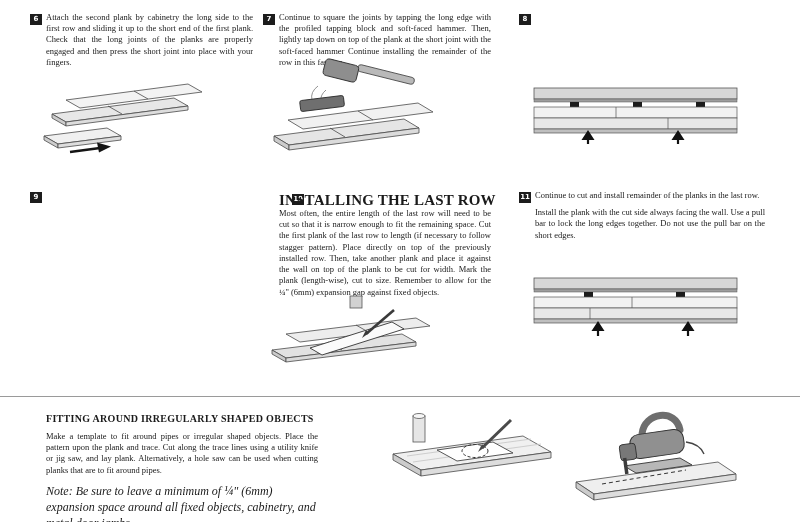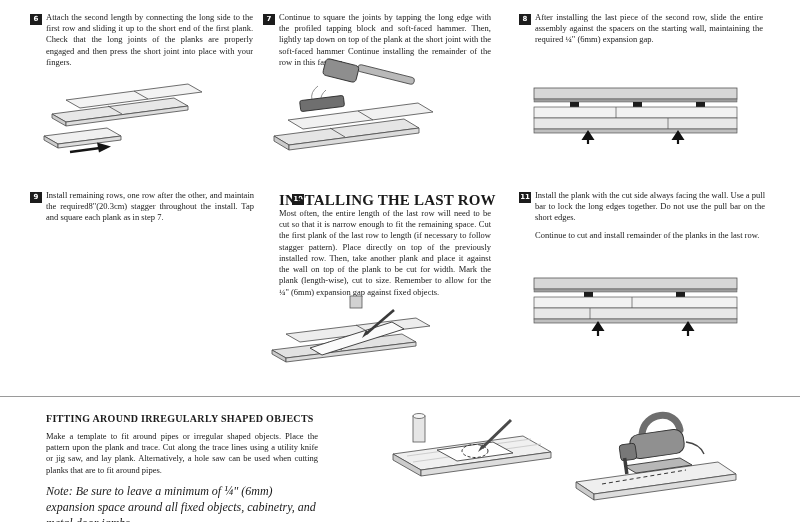--- a/index.html
+++ b/index.html
@@ -31,21 +31,21 @@
     position:absolute;left:0;top:396px;width:800px;height:0;
     border-top:1px solid #9a9a9a;
   }
 </style>
 </head>
 <body>
 
 <div class="page">
 
   <span class="badge" style="left:30px;top:14px;">6</span>
-  <div class="txt" style="left:46px;top:12px;width:207px;">Attach the second length by connecting the long side to the first row and sliding it up to the short end of the first plank. Check that the long joints of the planks are properly engaged and then press the short joint into place with your fingers.</div>
+  <div class="txt" style="left:46px;top:12px;width:207px;">Attach the second plank by cabinetry the long side to the first row and sliding it up to the short end of the first plank. Check that the long joints of the planks are properly engaged and then press the short joint into place with your fingers.</div>
   <div class="illus" style="left:36px;top:70px;width:175px;height:88px;">
     <svg viewBox="0 0 175 88">
       <g fill="#f3f3f3" stroke="#4a4a4a" stroke-width="0.8" stroke-linejoin="round">
         <polygon points="30,30 152,14 166,22 44,38"></polygon>
         <line x1="98" y1="21" x2="112" y2="29"></line>
         <polygon points="16,44 138,28 152,36 30,52" fill="#e7e7e7"></polygon>
         <line x1="72" y1="36" x2="86" y2="44"></line>
         <polygon points="16,44 30,52 30,56 16,48" fill="#cdcdcd"></polygon>
         <polygon points="30,52 152,36 152,40 30,56" fill="#dddddd"></polygon>
         <polygon points="8,66 71,58 85,66 22,74" fill="#f0f0f0"></polygon>
@@ -70,21 +70,20 @@
         <line x1="92" y1="53" x2="107" y2="62"></line>
         <polygon points="8,78 138,61 153,70 23,87" fill="#e5e5e5"></polygon>
         <line x1="64" y1="70" x2="79" y2="79"></line>
         <polygon points="8,78 23,87 23,92 8,83" fill="#cbcbcb"></polygon>
         <polygon points="23,87 153,70 153,75 23,92" fill="#dbdbdb"></polygon>
       </g>
     </svg>
   </div>
 
   <span class="badge" style="left:519px;top:14px;">8</span>
-  <div class="txt" style="left:535px;top:12px;width:228px;">After installing the last piece of the second row, slide the entire assembly against the spacers on the starting wall, maintaining the required ¼" (6mm) expansion gap.</div>
   <div class="illus" style="left:528px;top:84px;width:215px;height:62px;">
     <svg viewBox="0 0 215 62">
       <rect x="6" y="4" width="203" height="11" fill="#d7d7d7" stroke="#555" stroke-width="0.8"></rect>
       <rect x="6" y="15" width="203" height="3" fill="#9d9d9d" stroke="#555" stroke-width="0.5"></rect>
       <rect x="42" y="18" width="9" height="5" fill="#1c1c1c"></rect>
       <rect x="105" y="18" width="9" height="5" fill="#1c1c1c"></rect>
       <rect x="168" y="18" width="9" height="5" fill="#1c1c1c"></rect>
       <g fill="#f2f2f2" stroke="#555" stroke-width="0.7">
         <rect x="6" y="23" width="203" height="11"></rect>
         <line x1="88" y1="23" x2="88" y2="34"></line>
@@ -95,21 +94,20 @@
       <g stroke="#111" stroke-width="2.2" fill="#111">
         <line x1="60" y1="60" x2="60" y2="53"></line>
         <polygon points="60,48 55.5,55 64.5,55"></polygon>
         <line x1="150" y1="60" x2="150" y2="53"></line>
         <polygon points="150,48 145.5,55 154.5,55"></polygon>
       </g>
     </svg>
   </div>
 
   <span class="badge" style="left:30px;top:192px;">9</span>
-  <div class="txt" style="left:46px;top:190px;width:208px;">Install remaining rows, one row after the other, and maintain the required8"(20.3cm) stagger throughout the install. Tap and square each plank as in step 7.</div>
 
   <span class="badge" style="left:263px;top:194px;margin-left:29px;">10</span>
   <div class="step-heading" style="left:279px;top:192px;">INSTALLING THE LAST ROW</div>
   <div class="txt" style="left:279px;top:208px;width:212px;">Most often, the entire length of the last row will need to be cut so that it is narrow enough to fit the remaining space. Cut the first plank of the last row to length (if necessary to follow stagger pattern). Place directly on top of the previously installed row. Then, take another plank and place it against the wall on top of the plank to be cut for width. Mark the plank (length-wise), cut to size. Remember to allow for the ¼" (6mm) expansion gap against fixed objects.</div>
   <div class="illus" style="left:266px;top:292px;width:180px;height:92px;">
     <svg viewBox="0 0 180 92">
       <rect x="84" y="4" width="12" height="12" fill="#d2d2d2" stroke="#555" stroke-width="0.8"></rect>
       <g fill="#ededed" stroke="#4a4a4a" stroke-width="0.8" stroke-linejoin="round">
         <polygon points="20,42 150,26 164,34 34,50"></polygon>
         <line x1="90" y1="33" x2="104" y2="41"></line>
@@ -119,22 +117,22 @@
         <polygon points="20,66 150,50 150,54 20,70" fill="#dadada"></polygon>
       </g>
       <polygon points="44,56 126,30 138,37 56,63" fill="#fbfbfb" stroke="#333" stroke-width="0.9"></polygon>
       <line x1="100" y1="42" x2="128" y2="18" stroke="#3a3a3a" stroke-width="2.6"></line>
       <polygon points="96,46 103,41 100,38" fill="#3a3a3a"></polygon>
     </svg>
   </div>
 
   <span class="badge" style="left:519px;top:192px;">11</span>
   <div class="txt" style="left:535px;top:190px;width:230px;">
+    <p>Continue to cut and install remainder of the planks in the last row.</p>
     <p>Install the plank with the cut side always facing the wall. Use a pull bar to lock the long edges together. Do not use the pull bar on the short edges.</p>
-    <p>Continue to cut and install remainder of the planks in the last row.</p>
   </div>
   <div class="illus" style="left:528px;top:272px;width:215px;height:66px;">
     <svg viewBox="0 0 215 66">
       <rect x="6" y="6" width="203" height="11" fill="#d7d7d7" stroke="#555" stroke-width="0.8"></rect>
       <rect x="6" y="17" width="203" height="3" fill="#9d9d9d" stroke="#555" stroke-width="0.5"></rect>
       <rect x="56" y="20" width="9" height="5" fill="#1c1c1c"></rect>
       <rect x="148" y="20" width="9" height="5" fill="#1c1c1c"></rect>
       <g fill="#f2f2f2" stroke="#555" stroke-width="0.7">
         <rect x="6" y="25" width="203" height="11"></rect>
         <line x1="104" y1="25" x2="104" y2="36"></line>

